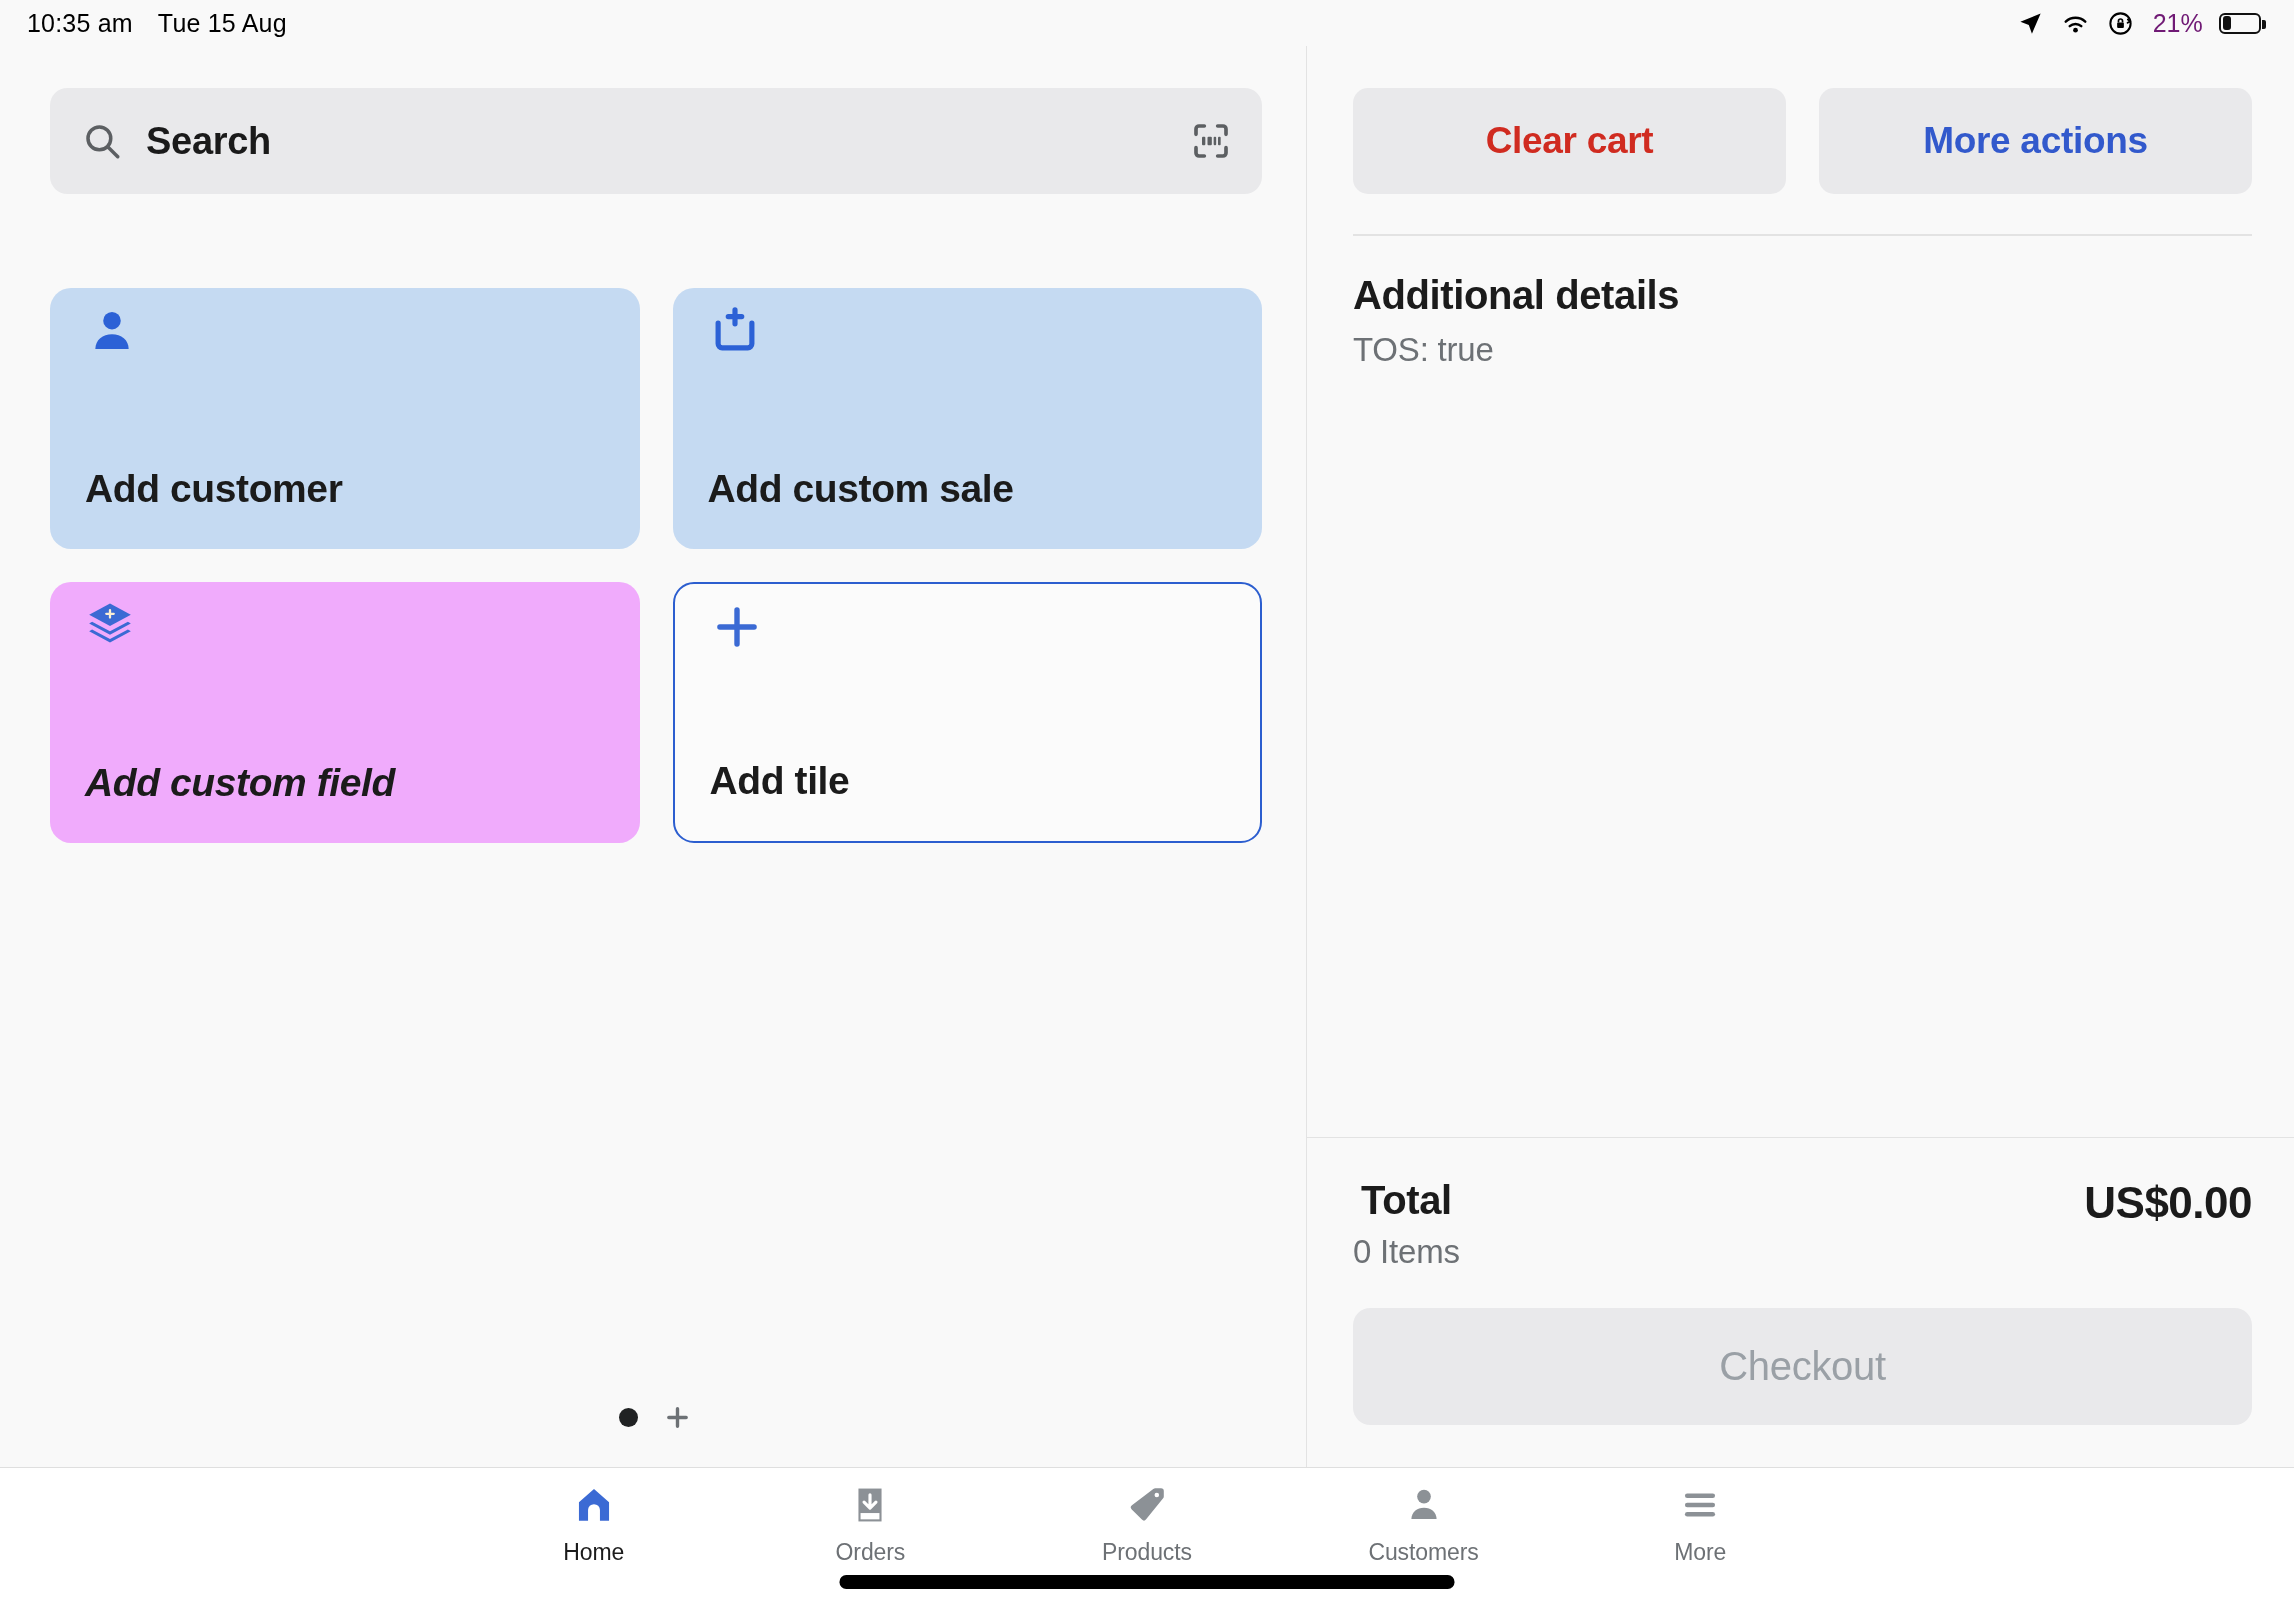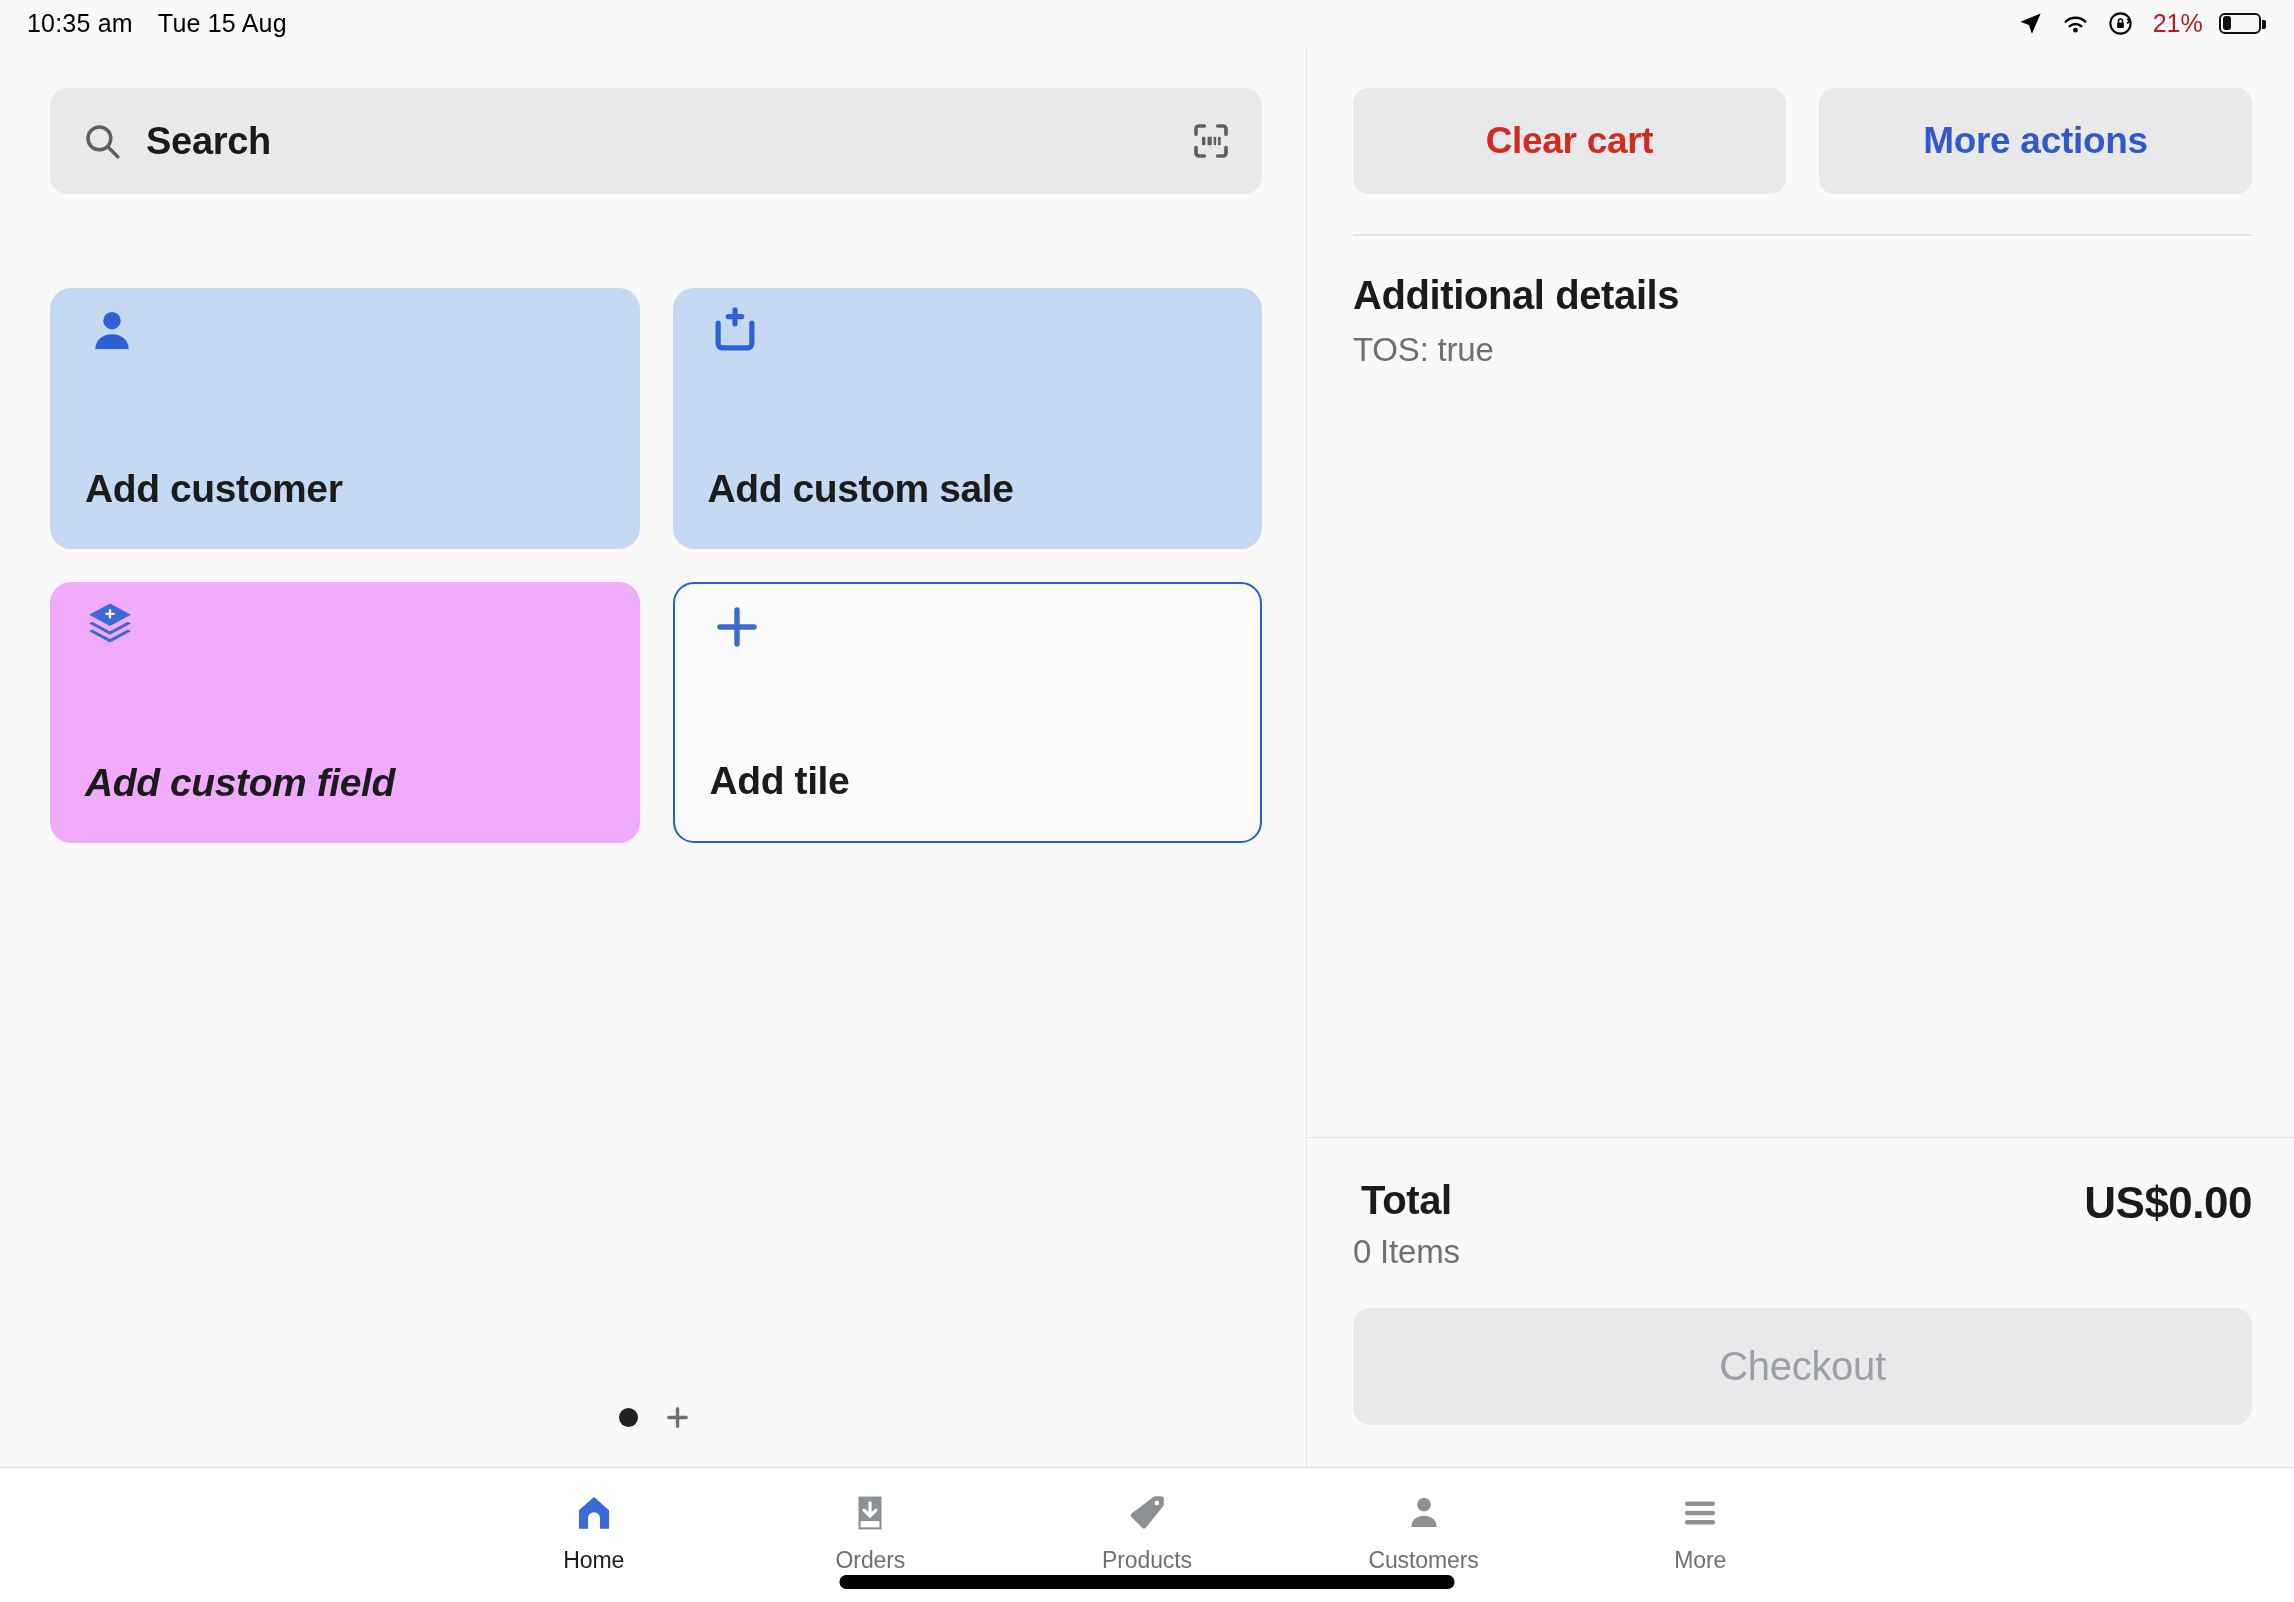--- a/index.html
+++ b/index.html
@@ -13,21 +13,21 @@
   .screen { position:relative; width:2294px; height:1602px; background:#f9f9f9; }
 
   
   .statusbar {
     position:absolute; top:0; left:0; width:2294px; height:46px;
     display:flex; align-items:center; justify-content:space-between;
     padding:0 33px 0 27px;
   }
   .sb-left { display:flex; align-items:center; gap:25px; font-size:25px; color:#000; font-weight:500; letter-spacing:0.2px; }
   .sb-right { display:flex; align-items:center; gap:16.3px; }
-  .sb-pct { font-size:25px; color:#b91c1c; font-weight:500; margin-left:1.9px; }
+  .sb-pct { font-size:25px; color:#701a75; font-weight:500; margin-left:1.9px; }
   .batt { position:relative; width:42px; height:21px; border:2.4px solid #111; border-radius:5.8px; }
   .batt::after { content:""; position:absolute; right:-6.7px; top:5.8px; width:3.8px; height:8.6px; background:#111; border-radius:0 1.9px 1.9px 0; }
   .batt-fill { position:absolute; left:1.9px; top:1.9px; bottom:1.9px; width:21%; background:#111; border-radius:2.9px; }
 
   
   .content { position:absolute; top:46px; left:4px; width:2294px; height:1421px; display:flex; }
   .left-pane { position:relative; width:1303px; height:100%; border-right:1.9px solid #e3e3e3; }
   .right-pane { position:relative; flex:1; height:100%; display:flex; flex-direction:column; }
 
   
@@ -81,21 +81,21 @@
     margin-top:37px; width:100%; height:117px; border:none; border-radius:17.3px;
     background:#e9e9eb; color:#9aa0a6; font-family:inherit;
     font-size:40px; font-weight:400; letter-spacing:-0.3px; cursor:not-allowed;
   }
 
   
   .tabbar {
     position:absolute; left:0; bottom:0; width:2294px; height:135px;
     background:#ffffff; border-top:1.9px solid #dfdfdf;
   }
-  .tabs { display:flex; width:1383px; margin:8px auto; padding-top:13.4px; }
+  .tabs { display:flex; width:1383px; margin:0 auto; padding-top:13.4px; }
   .tab { flex:1; display:flex; flex-direction:column; align-items:center; gap:9.6px; cursor:pointer; }
   .tab-ico { height:48px; display:flex; align-items:center; justify-content:center; }
   .tab-label { font-size:23px; letter-spacing:-0.1px; }
   .tab.active .tab-label { color:#1b1b1b; font-weight:400; }
   .tab .tab-label { color:#6d7175; }
   .home-ind { position:absolute; left:50%; transform:translateX(-50%); bottom:13.4px; width:615px; height:13.4px; background:#000; border-radius:6.7px; }
 </style>
 </head>
 <body>
 

